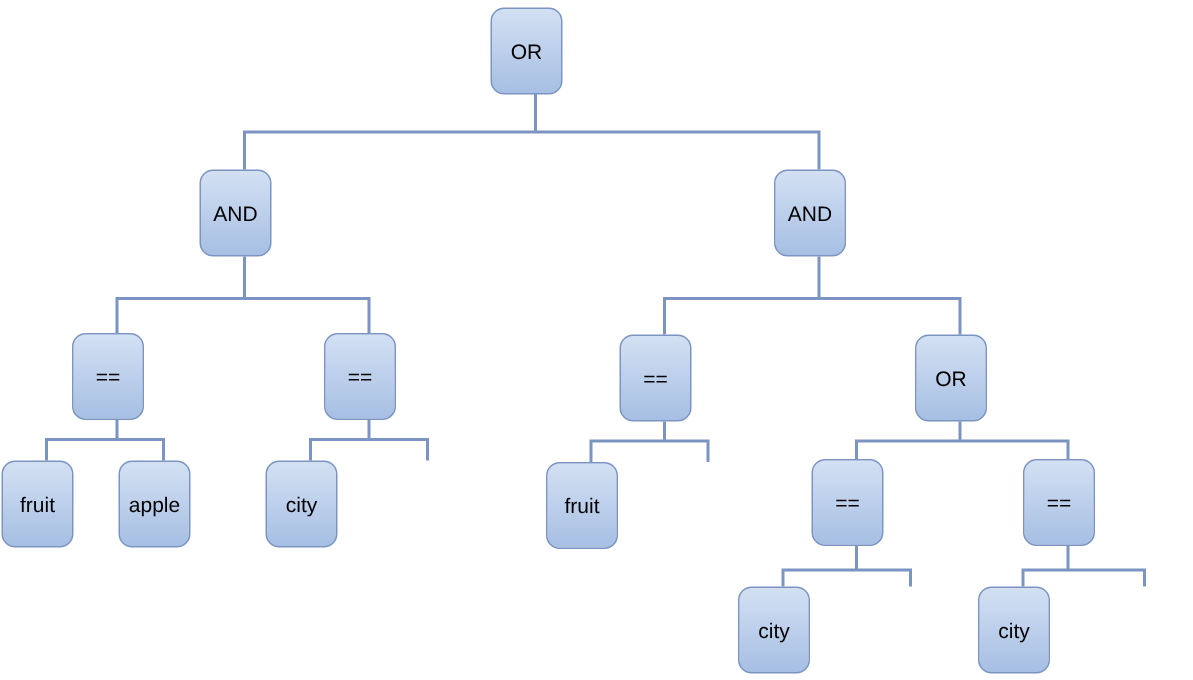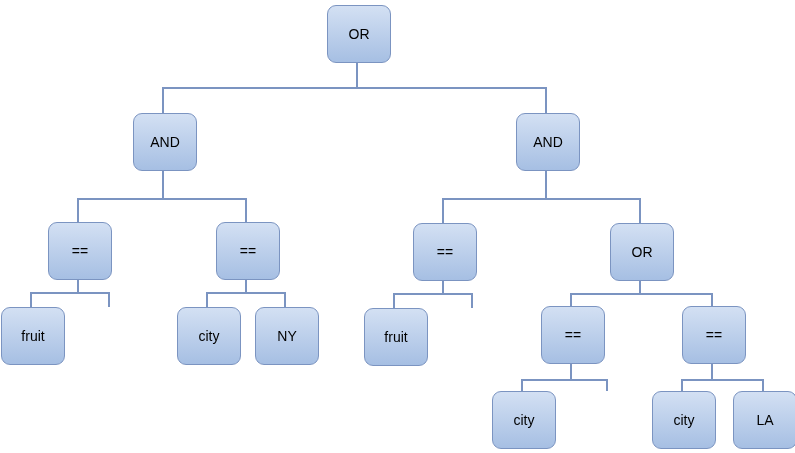--- a/index.html
+++ b/index.html
@@ -16,21 +16,21 @@
     overflow: hidden;
   }
   .connectors {
     position: absolute;
     left: 0;
     top: 0;
     z-index: 0;
   }
   .node {
     position: absolute;
-    width: 64px;
+    width: 48px;
     height: 58px;
     box-sizing: border-box;
     border: 1.5px solid #7b94c1;
     border-radius: 9px;
     background: linear-gradient(180deg, #d3e0f3 0%, #a6bfe3 100%);
     display: flex;
     align-items: center;
     justify-content: center;
     font-size: 14px;
     color: #000000;
@@ -61,24 +61,23 @@
 
   <div class="node" style="left:133px; top:113px">AND</div>
   <div class="node" style="left:516px; top:113px">AND</div>
 
   <div class="node" style="left:48px;  top:222px">==</div>
   <div class="node" style="left:216px; top:222px">==</div>
   <div class="node" style="left:413px; top:223px">==</div>
   <div class="node" style="left:610px; top:223px">OR</div>
 
   <div class="node" style="left:1px;   top:307px">fruit</div>
+  <div class="node" style="left:79px;  top:307px">apple</div>
   <div class="node" style="left:177px; top:307px">city</div>
-  <div class="node" style="left:255px; top:307px">NY</div>
   <div class="node" style="left:364px; top:308px">fruit</div>
 
   <div class="node" style="left:541px; top:306px">==</div>
   <div class="node" style="left:682px; top:306px">==</div>
 
   <div class="node" style="left:492px; top:391px">city</div>
   <div class="node" style="left:652px; top:391px">city</div>
-  <div class="node" style="left:733px; top:391px">LA</div>
 
 </div>
 
 </body></html>

